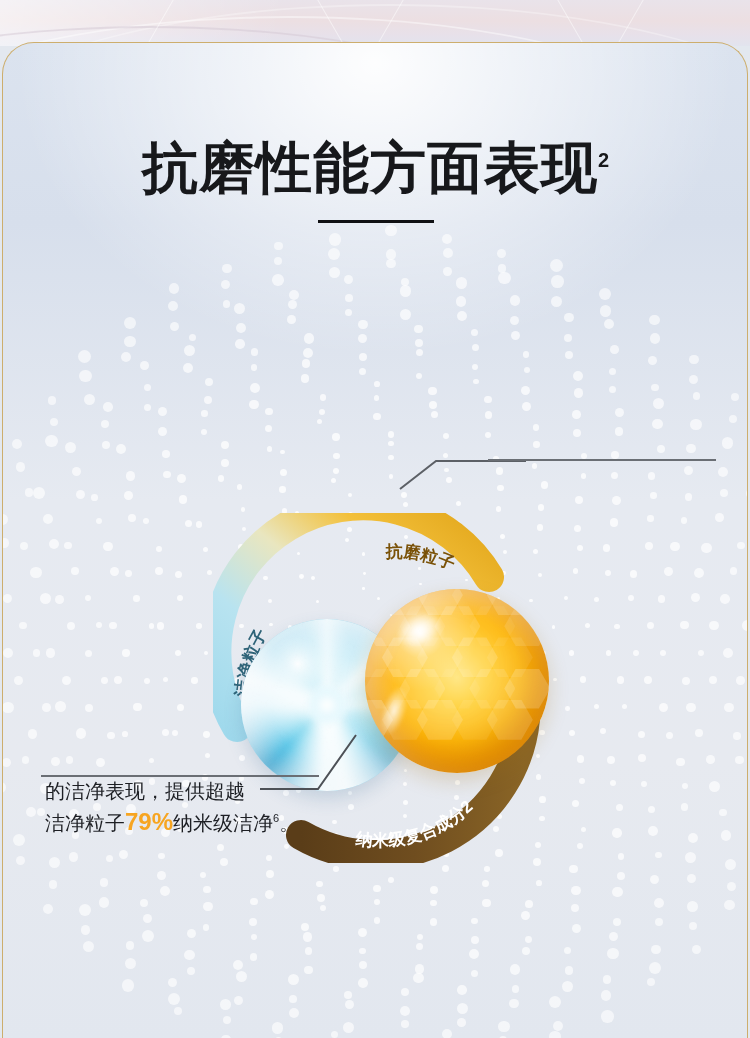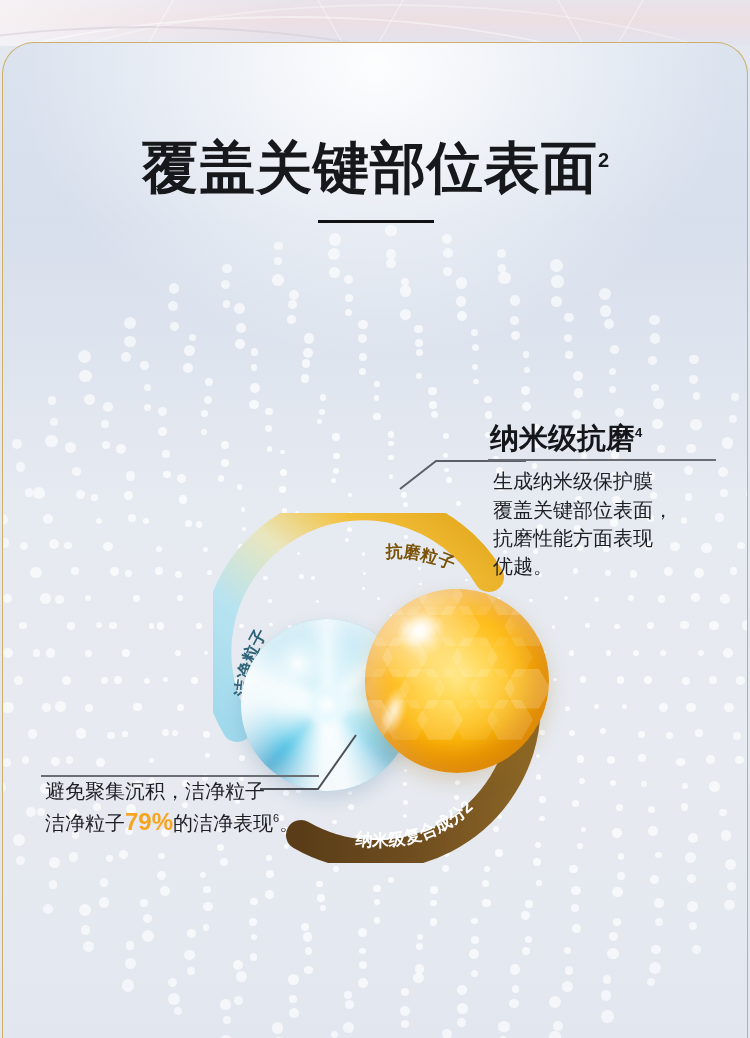--- a/index.html
+++ b/index.html
@@ -831,21 +831,21 @@
         <i style="left:439.2px;top:190.5px;width:10.1px;height:10.1px;opacity:0.60"></i>
         <i style="left:494.0px;top:206.0px;width:8.9px;height:8.9px;opacity:0.60"></i>
         <i style="left:546.7px;top:216.4px;width:13.1px;height:13.1px;opacity:0.60"></i>
         <i style="left:595.7px;top:245.0px;width:11.9px;height:11.9px;opacity:0.60"></i>
         <i style="left:646.1px;top:271.6px;width:10.7px;height:10.7px;opacity:0.60"></i>
         <i style="left:686.1px;top:311.5px;width:9.5px;height:9.5px;opacity:0.60"></i>
         <i style="left:728.0px;top:349.8px;width:8.3px;height:8.3px;opacity:0.60"></i>
       </div>
 
     <div class="title-wrap">
-      <div class="title"><span>覆盖关键部位表面</span><sup>2</sup></div>
+      <div class="title"><span>抗磨性能方面表现</span><sup>2</sup></div>
       <div class="title-rule"></div>
     </div>
 
     <div class="graphic">
 
       <svg class="ribbon" width="360" height="350" viewBox="0 0 360 350">
         <defs>
           <linearGradient id="gTop" x1="0" y1="1" x2="1" y2="0">
             <stop offset="0%" stop-color="#9fd9ec"></stop>
             <stop offset="30%" stop-color="#b8e3f0"></stop>
@@ -918,38 +918,29 @@
       </div>
     </div>
 
     <svg class="lead" style="left:395px; top:398px;" width="130" height="50" viewBox="0 0 130 50">
       <polyline points="2,48 38,20 128,20" fill="none" stroke="#5c6066" stroke-width="2"></polyline>
     </svg>
     <svg class="lead" style="left:485px; top:414px;" width="230" height="6" viewBox="0 0 230 6">
       <line x1="0" y1="3" x2="228" y2="3" stroke="#6a6e74" stroke-width="2"></line>
     </svg>
 
-    <div class="callout callout-right">
-      <div class="head"><span>纳米级抗磨</span><sup>4</sup></div>
-      <div class="body">
-        <div>生成纳米级保护膜</div>
-        <div>覆盖关键部位表面，</div>
-        <div>抗磨性能方面表现</div>
-        <div>优越。</div>
-      </div>
-    </div>
 
     <svg class="lead" style="left:255px; top:690px;" width="100" height="68" viewBox="0 0 100 68">
       <polyline points="98,2 60,56 2,56" fill="none" stroke="#4d5157" stroke-width="2"></polyline>
     </svg>
     <svg class="lead" style="left:38px; top:730px;" width="280" height="6" viewBox="0 0 280 6">
       <line x1="0" y1="3" x2="278" y2="3" stroke="#6a6e74" stroke-width="2"></line>
     </svg>
 
     <div class="callout callout-left">
       <div class="body">
-        <div>避免聚集沉积，洁净粒子</div>
-        <div><span>洁净粒子</span><b>79%</b><span>的洁净表现</span><sup>6</sup><span>。</span></div>
+        <div>的洁净表现，提供超越</div>
+        <div><span>洁净粒子</span><b>79%</b><span>纳米级洁净</span><sup>6</sup><span>。</span></div>
       </div>
     </div>
 
   </div>
 </div>
 
 </body></html>

